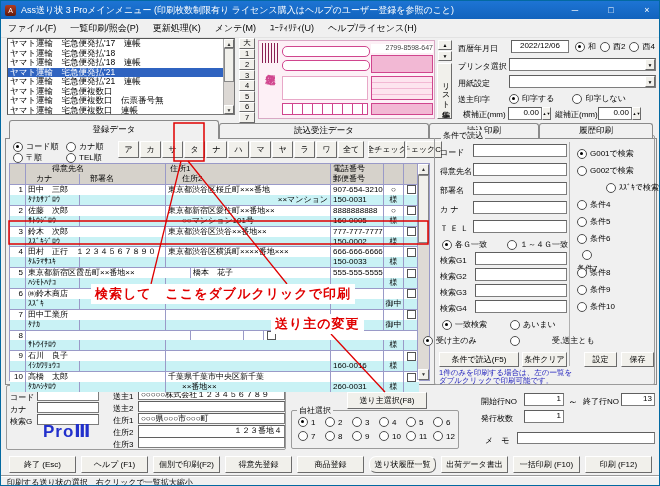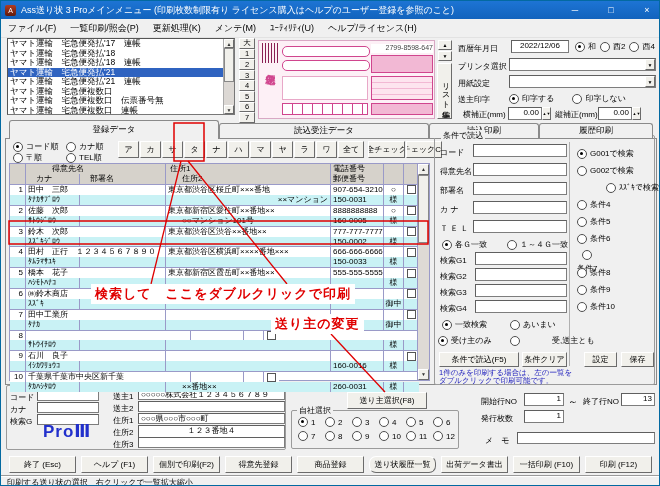--- a/index.html
+++ b/index.html
@@ -311,22 +311,22 @@
             <div class="tc w-dept"></div>
             <div class="tc w-addr" style="padding-left: 16px;"></div>
             <div class="tc w-tel">150-0033</div>
             <div class="tc w-hon">様</div>
             <div class="tc w-chk"></div>
           </div>
         </div>
         <div class="trow">
           <div class="tline l1">
             <div class="tc w-num">5</div>
+            <div class="tc w-addr">東京都新宿区霞岳町××番地××</div>
             <div class="tc w-name">橋本　花子</div>
-            <div class="tc w-addr">東京都新宿区霞岳町××番地××</div>
             <div class="tc w-tel">555-555-5555</div>
             <div class="tc w-hon"></div>
             <div class="tc w-chk">
               <span class="cbx"></span>
             </div>
           </div>
           <div class="tline l2">
             <div class="tc w-num"></div>
             <div class="tc w-kana">ﾊｼﾓﾄﾊﾅｺ</div>
             <div class="tc w-dept"></div>
@@ -415,20 +415,21 @@
             <div class="tc w-dept"></div>
             <div class="tc w-addr" style="padding-left: 16px;"></div>
             <div class="tc w-tel">160-0016</div>
             <div class="tc w-hon">様</div>
             <div class="tc w-chk"></div>
           </div>
         </div>
         <div class="trow">
           <div class="tline l1">
             <div class="tc w-num">10</div>
+            <div class="tc w-name">高橋　太郎</div>
             <div class="tc w-addr">千葉県千葉市中央区新千葉</div>
             <div class="tc w-tel"></div>
             <div class="tc w-hon"></div>
             <div class="tc w-chk">
               <span class="cbx"></span>
             </div>
           </div>
           <div class="tline l2">
             <div class="tc w-num"></div>
             <div class="tc w-kana">ﾀｶﾊｼﾀﾛｳ</div>
@@ -538,21 +539,21 @@
     <div class="lbl" style="left: 439px; top: 302px; z-index: 3;">検索G4</div>
     <div class="inp" style="left: 474px; top: 299px; width: 92px; height: 13px; z-index: 3;"></div>
     <span class="rad sel" style="position: absolute; left: 441px; top: 318px; z-index: 3;">
       <i></i>
       <span>一致検索</span>
     </span>
     <span class="rad" style="position: absolute; left: 509px; top: 318px; z-index: 3;">
       <i></i>
       <span>あいまい</span>
     </span>
-    <span class="rad sel" style="position: absolute; left: 437px; top: 334px; z-index: 3;">
+    <span class="rad sel" style="position: absolute; left: 422px; top: 334px; z-index: 3;">
       <i></i>
       <span>受け主のみ</span>
     </span>
     <span class="rad" style="position: absolute; left: 509px; top: 334px; z-index: 3; gap: 32px;">
       <i></i>
       <span>受,送主とも</span>
     </span>
     <span class="rad sel" style="position: absolute; left: 576px; top: 147px; z-index: 3;">
       <i></i>
       <span>G001で検索</span>
@@ -593,21 +594,21 @@
       <i></i>
       <span>条件10</span>
     </span>
     <div class="lbl" style="left: 112px; top: 390px;">送主1</div>
     <div class="inp" style="left: 137px; top: 388px; width: 147px; height: 11px;">○○○○○株式会社１２３４５６７８９</div>
     <div class="lbl" style="left: 112px; top: 402px;">送主2</div>
     <div class="inp" style="left: 137px; top: 400px; width: 147px; height: 11px;"></div>
     <div class="lbl" style="left: 112px; top: 414px;">住所1</div>
     <div class="inp" style="left: 137px; top: 412px; width: 147px; height: 11px;">○○○県○○○市○○○町</div>
     <div class="lbl" style="left: 112px; top: 426px;">住所2</div>
-    <div class="inp" style="left: 137px; top: 424px; width: 147px; height: 15px; text-align: center;">１２３番地４</div>
+    <div class="inp" style="left: 137px; top: 424px; width: 147px; height: 15px; text-align: right;">１２３番地４</div>
     <div class="lbl" style="left: 112px; top: 438px;">住所3</div>
     <div class="inp" style="left: 137px; top: 436px; width: 147px; height: 11px;"></div>
     <span class="rad sel" style="position: absolute; left: 297px; top: 416px;">
       <i></i>
       <span>1</span>
     </span>
     <span class="rad" style="position: absolute; left: 324px; top: 416px;">
       <i></i>
       <span>2</span>
     </span>

